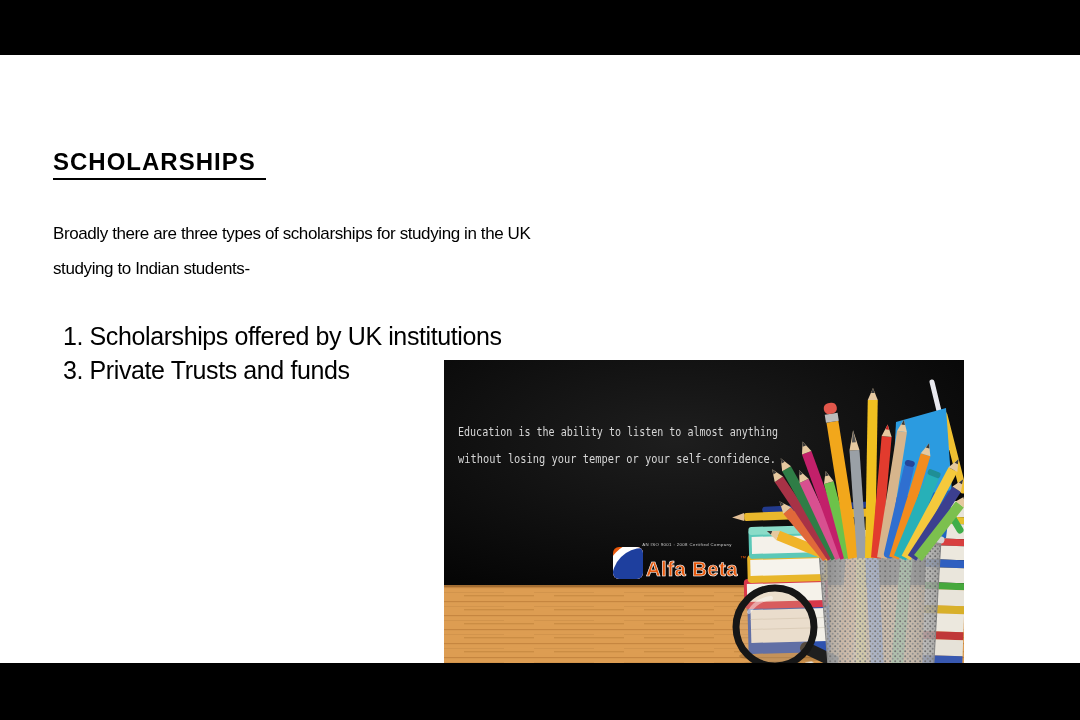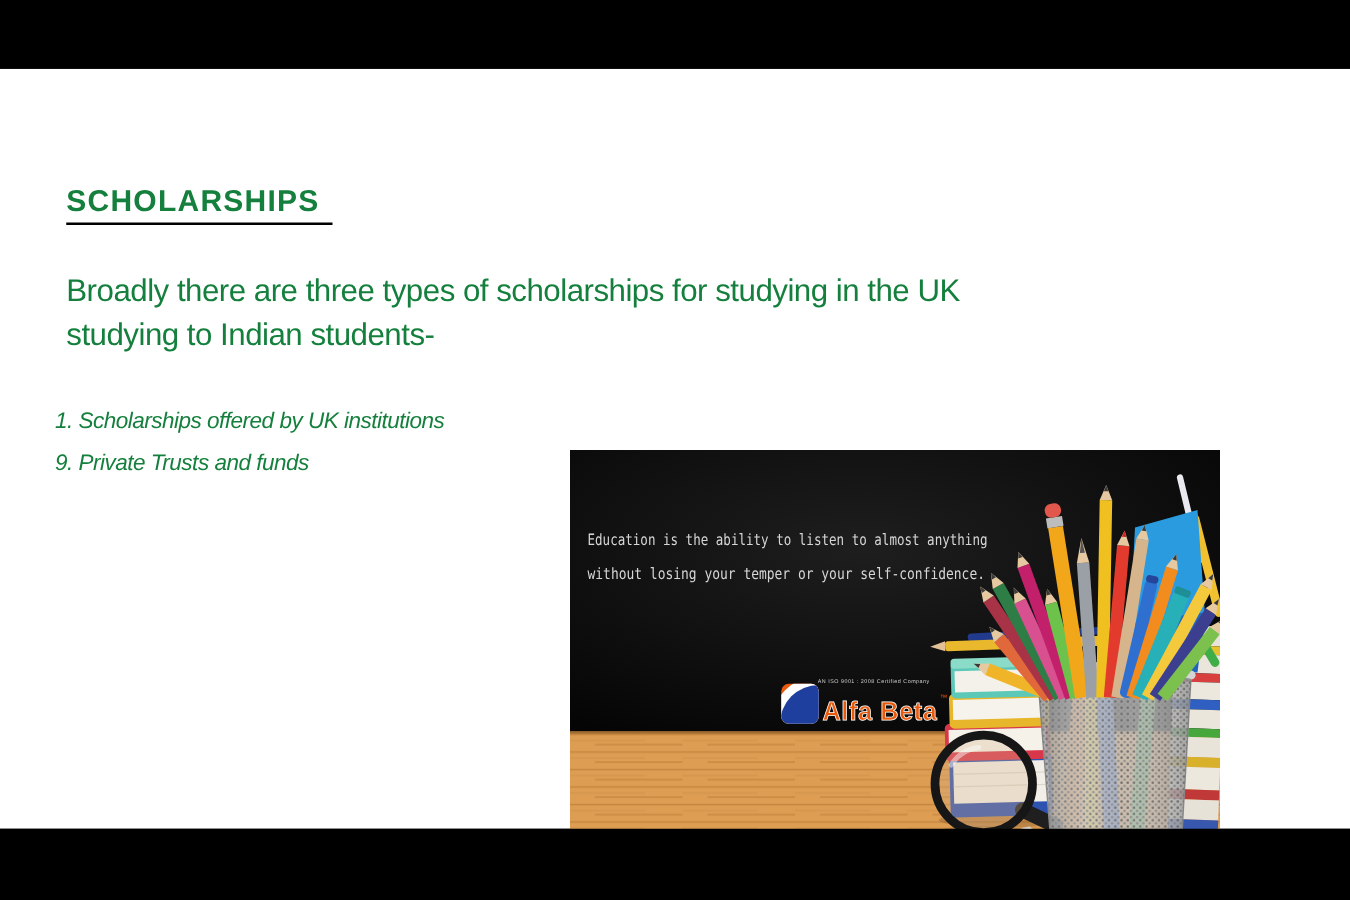--- a/index.html
+++ b/index.html
@@ -1,47 +1,47 @@
 <!DOCTYPE html>
 <html><head>
 <meta charset="utf-8">
 <style>
   html,body{margin:0;padding:0;background:#000;}
   .stage{position:relative;width:1080px;height:720px;background:#000;overflow:hidden;
          font-family:"Liberation Sans","DejaVu Sans",sans-serif;}
   .letterbox{position:absolute;left:0;width:1080px;background:#000;}
   .letterbox.top{top:0;height:55px;}
   .letterbox.bottom{top:663px;height:57px;}
-  .slide{position:absolute;left:0;top:55px;width:1080px;height:608px;background:#fff;color:#15803d;}
+  .slide{position:absolute;left:0;top:55px;width:1080px;height:608px;background:#fff;color:#000000;}
   .title{position:absolute;left:53px;top:93px;font-size:24px;font-weight:bold;letter-spacing:1px;}
   .title span{display:inline-block;border-bottom:2.5px solid #000;padding-right:10px;padding-bottom:2px;}
-  .intro{position:absolute;left:53px;top:161px;font-size:25px;line-height:35px;letter-spacing:-0.4px;white-space:nowrap;}
-  .list{position:absolute;left:44px;top:264px;font-size:18px;line-height:34px;letter-spacing:-0.4px;white-space:nowrap;font-style:italic;}
-  .pic{position:absolute;left:456px;top:305px;width:567px;height:343px;}
+  .intro{position:absolute;left:53px;top:161px;font-size:17px;line-height:35px;letter-spacing:-0.4px;white-space:nowrap;}
+  .list{position:absolute;left:63px;top:264px;font-size:25px;line-height:34px;letter-spacing:-0.4px;white-space:nowrap;}
+  .pic{position:absolute;left:444px;top:305px;width:567px;height:343px;}
   .pic svg{display:block;}
   .chalk{font-family:"DejaVu Sans Mono","Liberation Mono",monospace;}
 </style>
 </head>
 <body>
 
 <div class="stage">
   <div class="slide">
 
     <div class="title">
       <span>SCHOLARSHIPS</span>
     </div>
 
     <div class="intro">
       <div>Broadly there are three types of scholarships for studying in the UK</div>
       <div>studying to Indian students-</div>
     </div>
 
     <div class="list">
       <div>1. Scholarships offered by UK institutions</div>
-      <div>9. Private Trusts and funds</div>
+      <div>3. Private Trusts and funds</div>
     </div>
 
     <div class="pic">
       <svg width="520" height="343" viewBox="0 0 520 343" xmlns="http://www.w3.org/2000/svg">
         <defs>
           <radialGradient id="board" cx="45%" cy="35%" r="75%">
             <stop offset="0%" stop-color="#1e1e1e"></stop>
               <stop offset="100%" stop-color="#050505"></stop>
           </radialGradient>
           <pattern id="wood" width="90" height="14" patternUnits="userSpaceOnUse">

